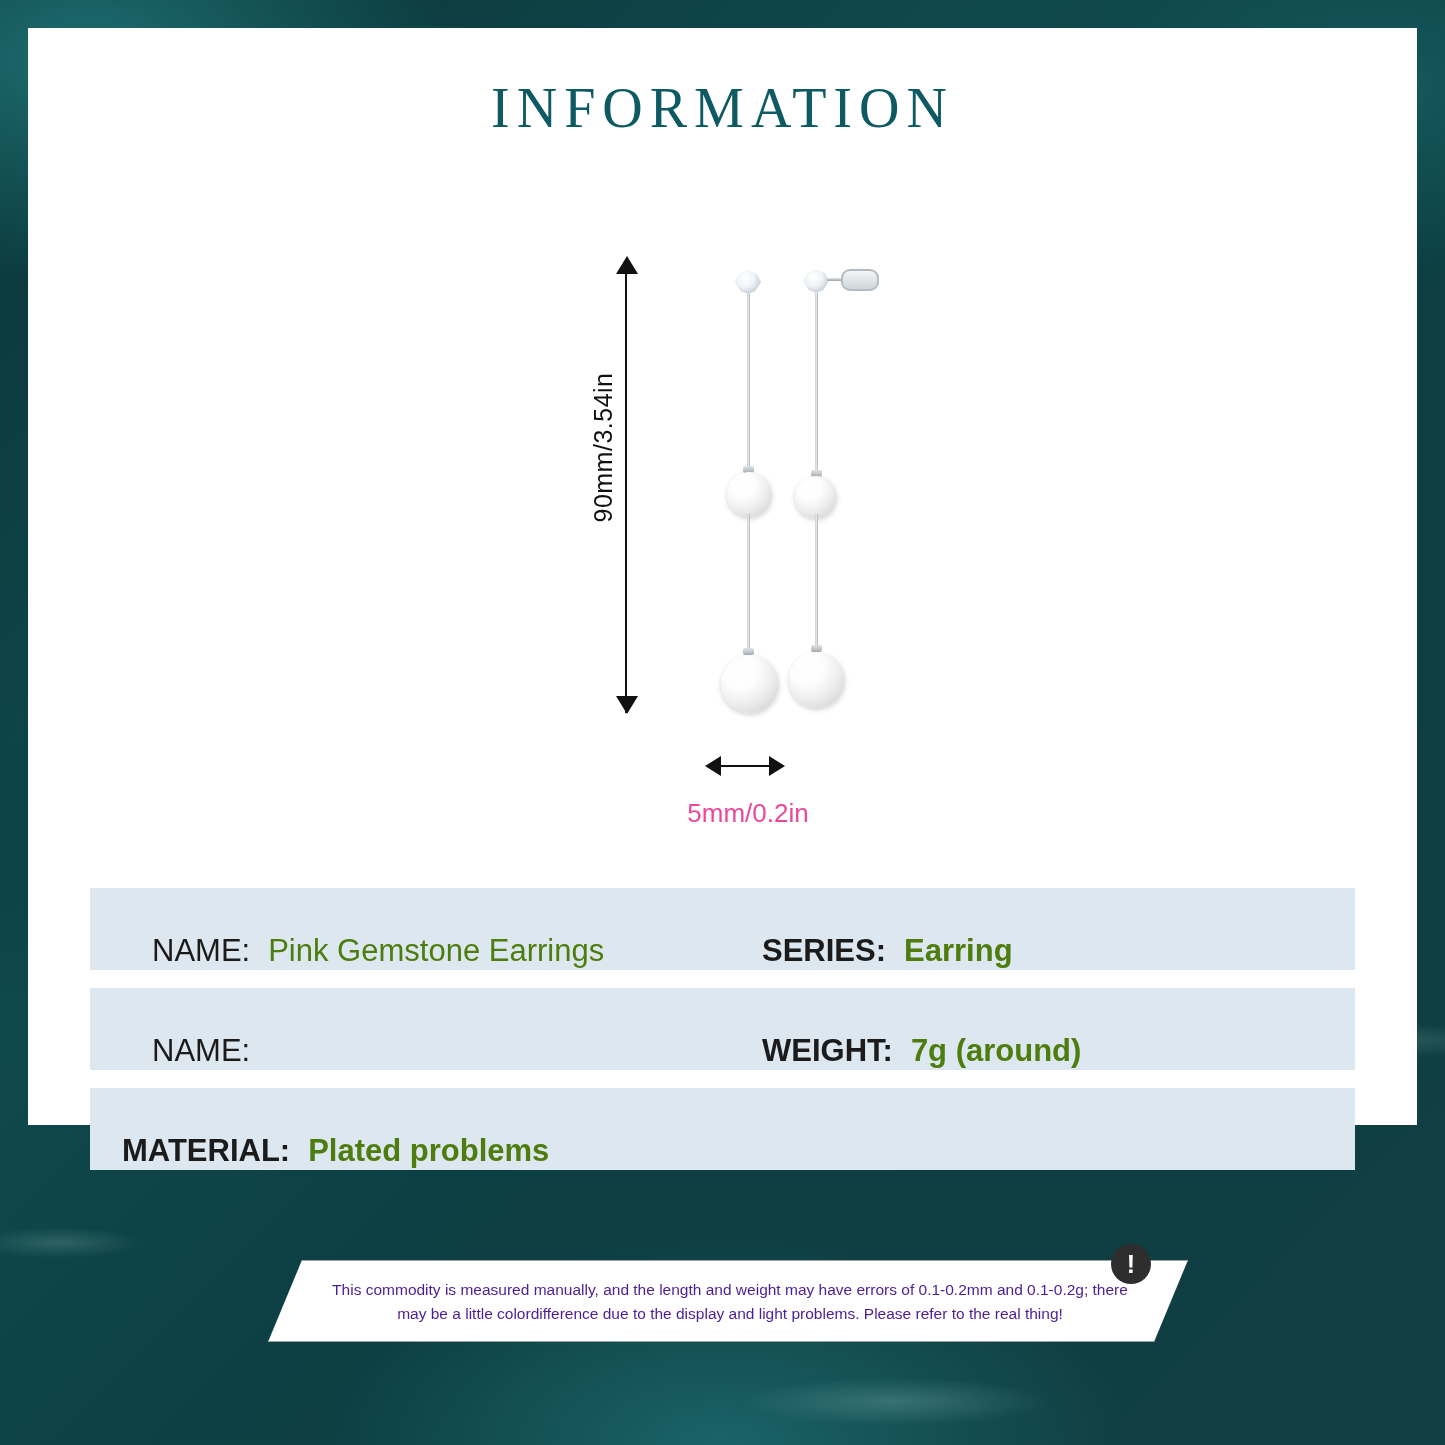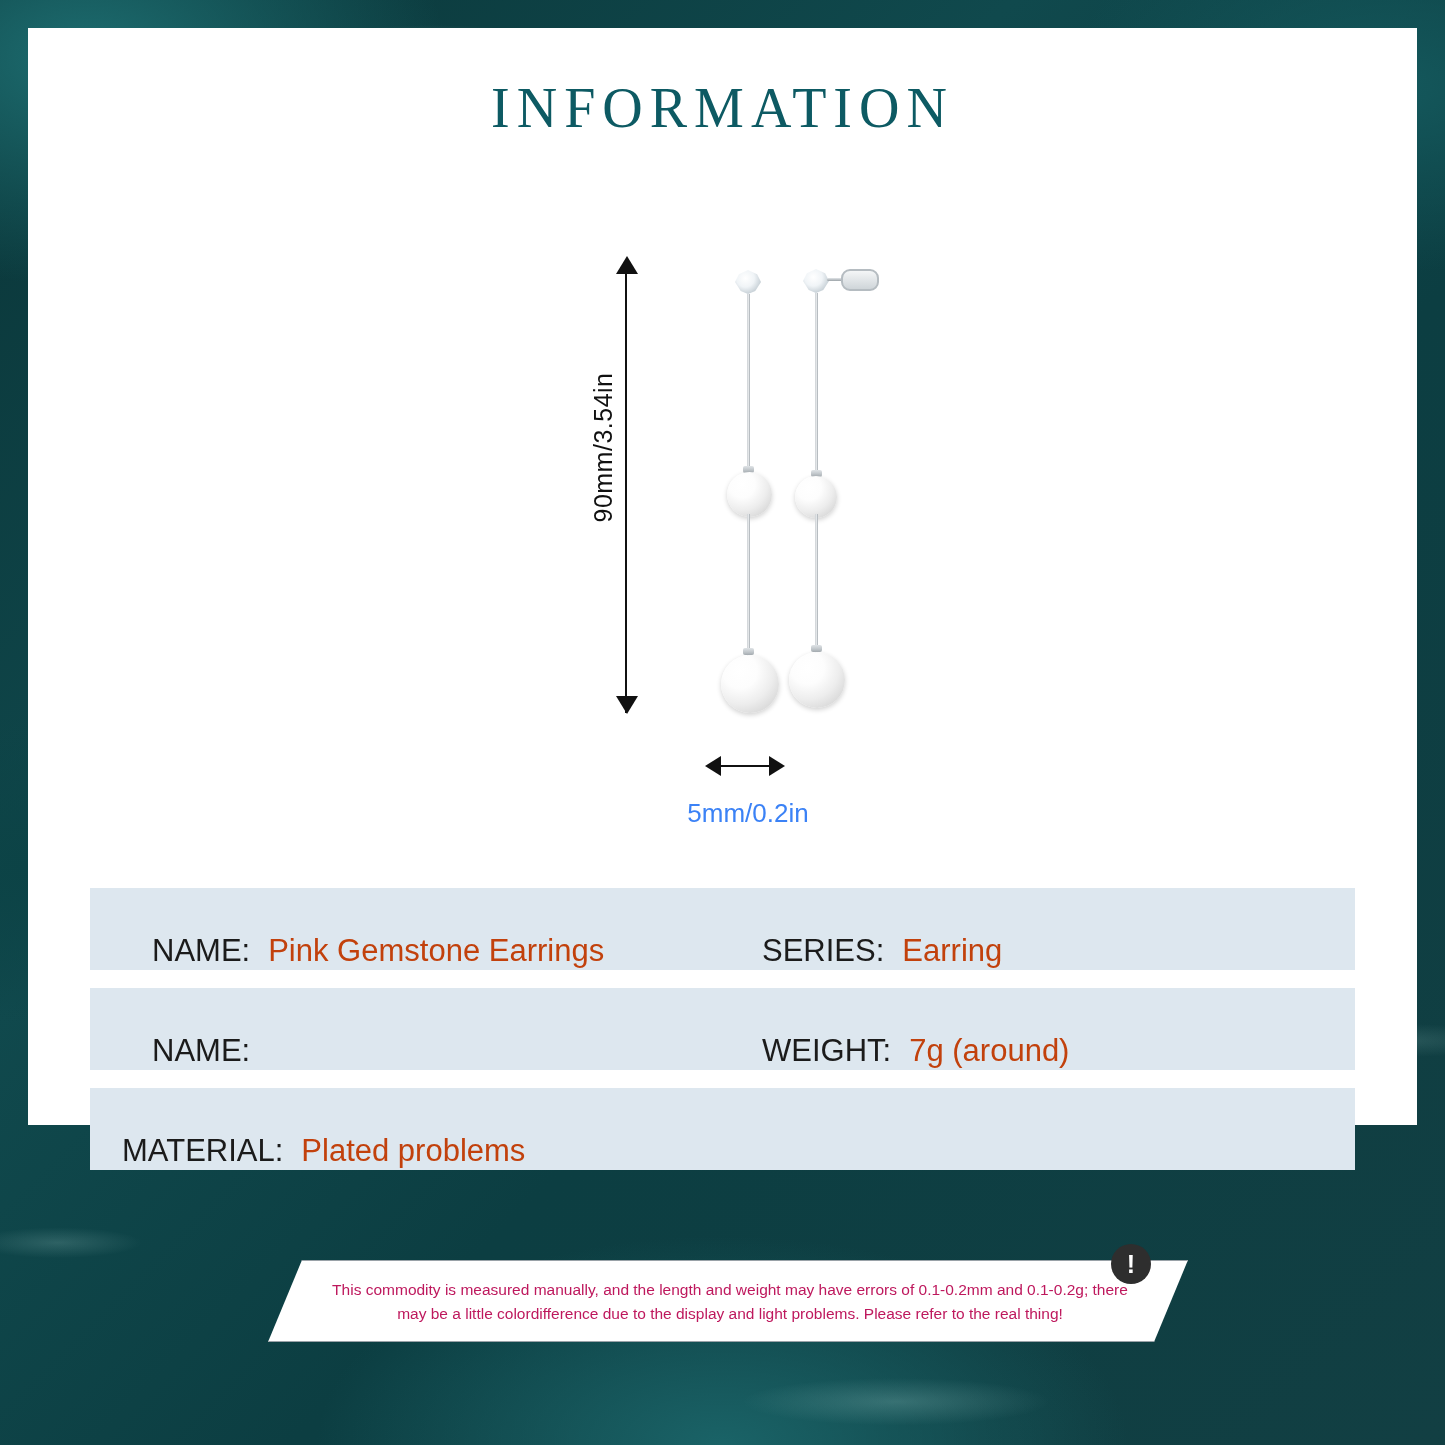--- a/index.html
+++ b/index.html
@@ -136,21 +136,21 @@
     left: 741px;
     border-left: 16px solid #111;
   }
   #hdim-label {
     position: absolute;
     left: 630px;
     top: 560px;
     width: 180px;
     text-align: center;
     font-size: 26px;
-    color: #3b82f6;
+    color: #ec4899;
   }
 
   
   .earring {
     position: absolute;
   }
   .chain {
     position: absolute;
     width: 3px;
     background: linear-gradient(to right, #b9bec3 0%, #f2f4f5 35%, #cfd4d8 70%, #9aa0a5 100%);
@@ -207,29 +207,29 @@
     height: 82px;
     margin-bottom: 18px;
   }
   .spec-cell {
     display: flex;
     align-items: center;
     box-sizing: border-box;
     margin-top: 44px;
   }
   .spec-cell.left { width: 640px; padding-left: 62px; }
-  .spec-cell.right { width: 625px; padding-left: 32px; }
+  .spec-cell.right { width: 625px; padding-left: 32px; font-weight: bold; }
   .spec-key {
     font-size: 31px;
     color: #1b1b1b;
     white-space: nowrap;
   }
   .spec-val {
     font-size: 31px;
-    color: #c2410c;
+    color: #4d7c0f;
     margin-left: 18px;
     white-space: nowrap;
   }
 
   
   #note-wrap {
     position: absolute;
     left: 240px;
     top: 1232px;
     width: 920px;
@@ -242,21 +242,21 @@
     background: #ffffff;
     clip-path: polygon(34px 0, 100% 0, calc(100% - 34px) 100%, 0 100%);
   }
   #note-text {
     position: absolute;
     left: 52px;
     top: 18px;
     width: 820px;
     font-size: 15.5px;
     line-height: 1.55;
-    color: #be185d;
+    color: #4c1d95;
     text-align: center;
   }
   #note-badge {
     position: absolute;
     left: 1083px;
     top: 1216px;
     width: 40px;
     height: 40px;
     border-radius: 50%;
     background: #2e2e2e;

